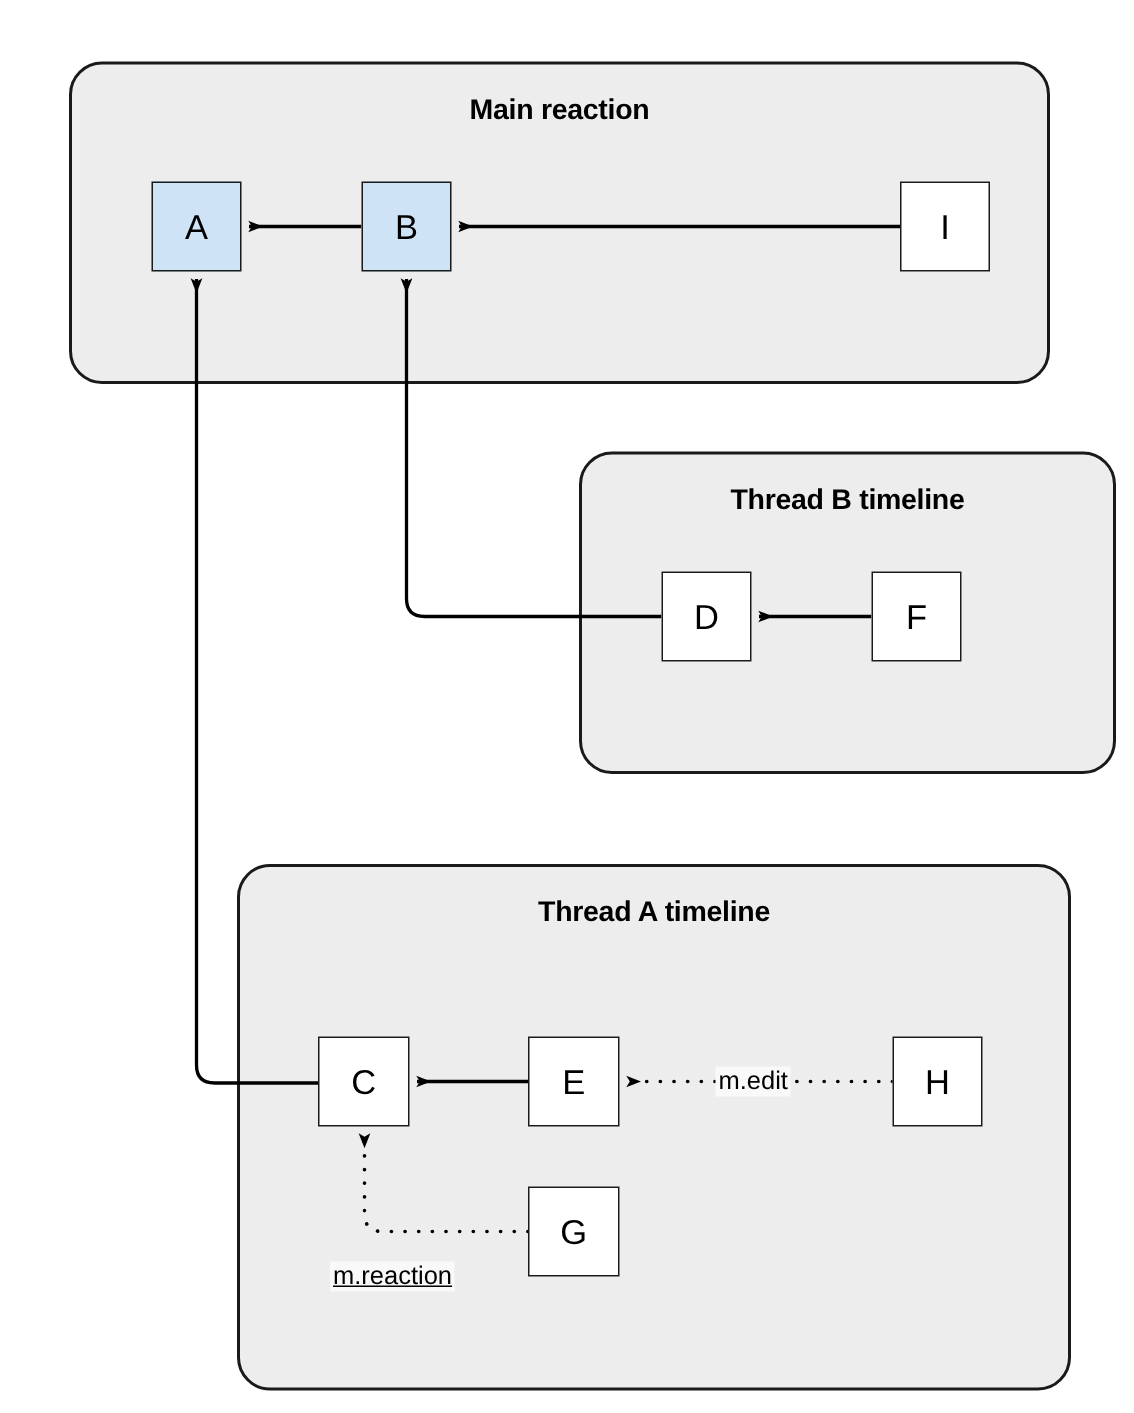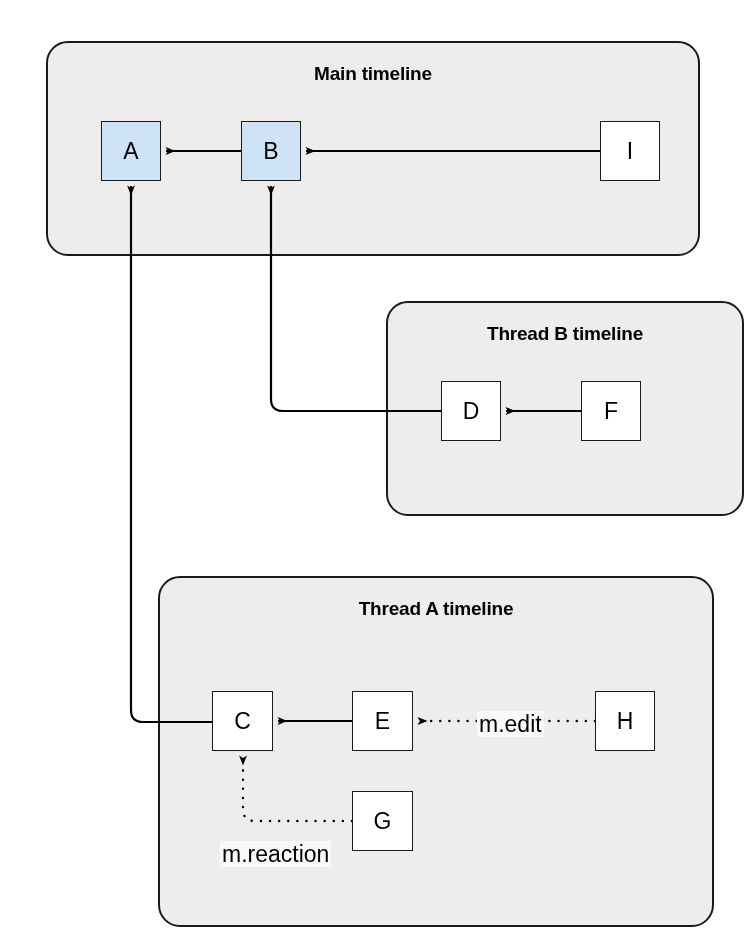--- a/index.html
+++ b/index.html
@@ -54,36 +54,36 @@
     color: #000000;
     background: #ffffff;
     line-height: 1;
   }
   .node.blue {
     background: #cfe3f7;
   }
   .edge-label {
     position: absolute;
     font-family: "Liberation Sans", sans-serif;
-    font-size: 23px;
+    font-size: 17px;
     color: #000000;
     background: #f9f9f9;
     padding: 0 2px;
     white-space: nowrap;
     line-height: 1.15;
   }
 </style>
 </head>
 <body>
 
 <div id="canvas">
 
   <div id="containers-layer">
       <div class="container-box" style="left: 46px; top: 41px; width: 654px; height: 215px;">
-        <div class="container-title" style="top: 20px;">Main timeline</div>
+        <div class="container-title" style="top: 20px;">Main reaction</div>
       </div>
       <div class="container-box" style="left: 386px; top: 301px; width: 358px; height: 215px;">
         <div class="container-title" style="top: 20px;">Thread B timeline</div>
       </div>
       <div class="container-box" style="left: 158px; top: 545px; width: 556px; height: 351px; margin-top: 31px;">
         <div class="container-title" style="top: 20px;">Thread A timeline</div>
       </div>
     </div>
 
   <svg class="layer" id="edges-layer" viewBox="0 0 756 942" xmlns="http://www.w3.org/2000/svg">
@@ -111,16 +111,16 @@
       <div class="node" style="left: 441px; top: 381px; width: 60px; height: 60px;">D</div>
       <div class="node" style="left: 581px; top: 381px; width: 60px; height: 60px;">F</div>
       <div class="node" style="left: 212px; top: 691px; width: 61px; height: 60px;">C</div>
       <div class="node" style="left: 352px; top: 691px; width: 61px; height: 60px;">E</div>
       <div class="node" style="left: 595px; top: 691px; width: 60px; height: 60px;">H</div>
       <div class="node" style="left: 352px; top: 791px; width: 61px; height: 60px;">G</div>
     </div>
 
   <div id="labels-layer">
       <div class="edge-label" style="left: 477px; top: 711px;">m.edit</div>
-      <div class="edge-label" style="left: 220px; top: 841px;">m.reaction</div>
+      <div class="edge-label" style="left: 220px; top: 841px; text-decoration: underline;">m.reaction</div>
     </div>
 
 </div>
 
 </body></html>

